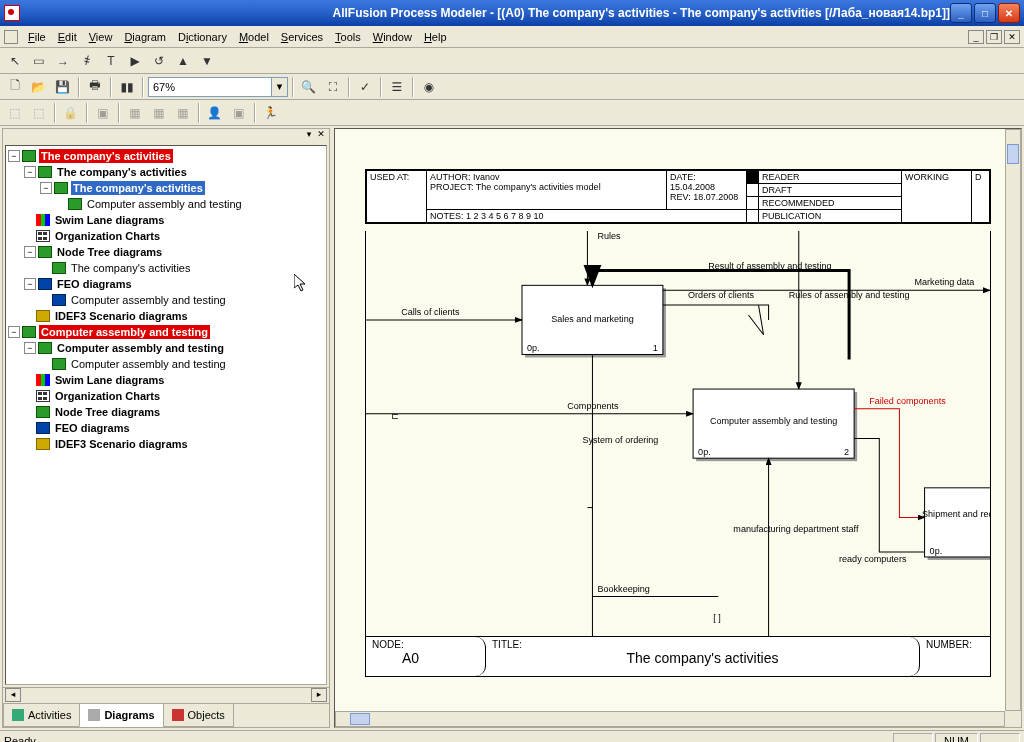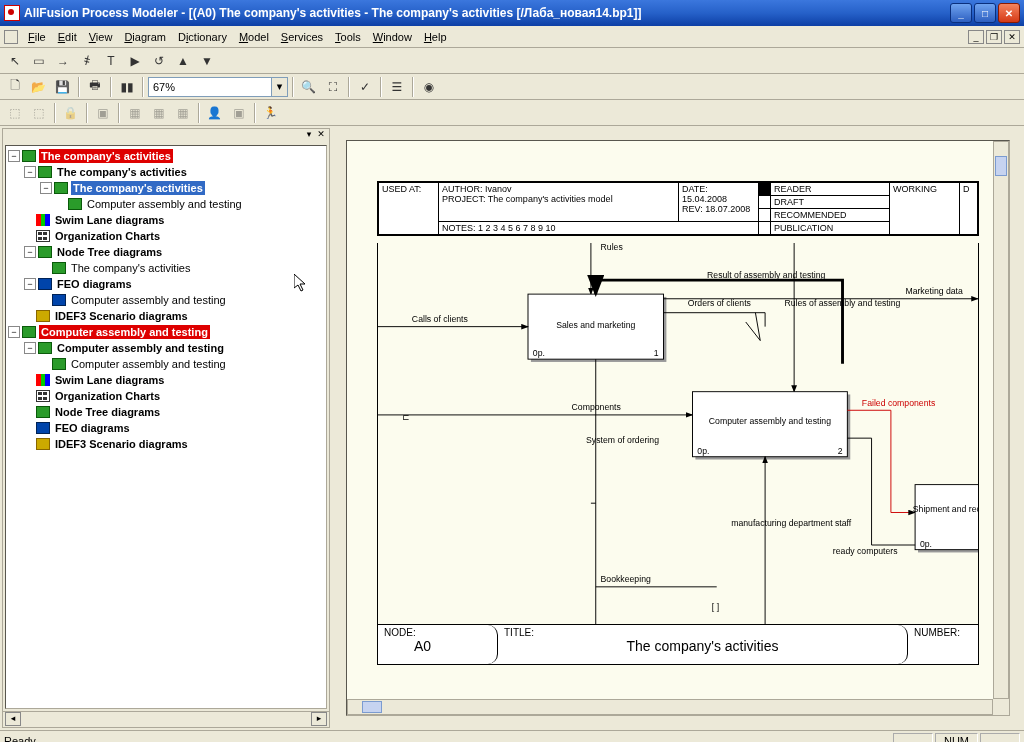--- a/index.html
+++ b/index.html
@@ -2,21 +2,21 @@
 <html><head>
 <meta charset="utf-8">
 <style>
 * { box-sizing: border-box; margin: 0; padding: 0; font-family: Tahoma, sans-serif; }
 body { width: 1024px; height: 742px; background: #ECE9D8; overflow: hidden; font-size: 11px; }
 
 
 .titlebar { height: 26px; background: linear-gradient(to bottom, #3B77DD 0%, #2661C9 50%, #0D3FA5 100%); display: flex; align-items: center; color: white; padding: 0 4px; }
 .titlebar .icon { width: 16px; height: 16px; background: #fff; border: 1px solid #c00; margin-right: 4px; position: relative; }
 .titlebar .icon::before { content:""; position:absolute; left:3px; top:3px; width:6px; height:6px; background:#c00; border-radius:50%; }
-.titlebar .title { font-weight: bold; font-size: 12px; flex: 1; }
+.titlebar .title { font-weight: bold; font-size: 12px; flex: 1; text-align: right; }
 .titlebar .winbtns { display: flex; gap: 2px; }
 .titlebar .winbtn { width: 22px; height: 20px; background: linear-gradient(to bottom,#6FA3F0,#2D5FC0); border: 1px solid #0A2F7D; border-radius: 3px; display:flex; align-items:center; justify-content:center; color:#fff; font-size:10px; font-weight:bold; }
 .titlebar .winbtn.close { background: linear-gradient(to bottom,#F5845E,#D53A16); border-color:#8B1A00; }
 
 
 .menubar { height: 22px; background: #ECE9D8; display: flex; align-items: center; padding: 0 4px; border-bottom: 1px solid #ACA899; }
 .menubar .logo { width:14px; height:14px; margin-right:4px; border:1px solid #888; }
 .menubar .item { padding: 2px 6px; cursor: default; }
 .menubar .item u { text-decoration: underline; }
 .menubar .right { margin-left: auto; display:flex; gap:2px; }
@@ -51,21 +51,21 @@
 .ticon.idef3 { background:#CCAA00; border:1px solid #886600; }
 .tree-hscroll { height:16px; background:#ECE9D8; border-top:1px solid #ACA899; display:flex; justify-content:space-between; padding:0 2px; }
 .tree-hscroll span { width:16px; height:14px; background:#ECE9D8; border:1px solid #888; text-align:center; font-size:9px; }
 
 .sidetabs { height:24px; display:flex; border-top:1px solid #ACA899; background:#ECE9D8; }
 .sidetab { padding:3px 8px; border:1px solid #ACA899; border-top:none; background:#ECE9D8; display:flex; align-items:center; gap:4px; font-size:11px; margin-right:-1px; }
 .sidetab.active { background:#fff; border-bottom:1px solid #fff; font-weight:bold; }
 .sidetab .ico { width:12px; height:12px; }
 
 
-.canvasarea { flex:1; background:#ECE9D8; display:flex; flex-direction:column; margin:14px; }
+.canvasarea { flex:1; background:#ECE9D8; display:flex; flex-direction:column; margin:2px; }
 .canvas { flex:1; background:#FCFCEE; border:1px inset #ACA899; position:relative; overflow:hidden; }
 .vscroll { width:16px; background:#ECE9D8; border:1px solid #ACA899; position:absolute; right:0; top:0; bottom:16px; }
 .vscroll .thumb { position:absolute; left:1px; right:1px; top:14px; height:20px; background:#C6D3F0; border:1px solid #7B9BD0; }
 .hscroll { height:16px; background:#ECE9D8; border:1px solid #ACA899; position:absolute; left:0; right:16px; bottom:0; }
 .hscroll .thumb { position:absolute; top:1px; bottom:1px; left:14px; width:20px; background:#C6D3F0; border:1px solid #7B9BD0; }
 .scrollcorner { position:absolute; right:0; bottom:0; width:16px; height:16px; background:#ECE9D8; }
 
 
 .dheader { position:absolute; left:30px; right:30px; top:40px; border:1px solid #000; font-size:9px; background:#fff; }
 .dheader table { width:100%; border-collapse:collapse; }
@@ -270,20 +270,34 @@
         </div>
       <div class="tree-row bold" style="padding-left:30px">
           <span class="ticon idef3"></span>
           <span class="label">IDEF3 Scenario diagrams</span>
         </div>
     </div>
     <div class="tree-hscroll">
         <span>◂</span>
         <span>▸</span>
       </div>
+    <div class="sidetabs">
+      <div class="sidetab">
+          <span class="ico" style="background:#3a7"></span>
+          <span>Activities</span>
+        </div>
+      <div class="sidetab active">
+          <span class="ico" style="background:#aaa"></span>
+          <span>Diagrams</span>
+        </div>
+      <div class="sidetab">
+          <span class="ico" style="background:#c33"></span>
+          <span>Objects</span>
+        </div>
+    </div>
   </div>
 
   <div class="canvasarea">
     <div class="canvas">
 
       <div class="dheader">
         <table>
           <tbody>
               <tr>
             <td rowspan="4" style="width:60px">USED AT:</td>

